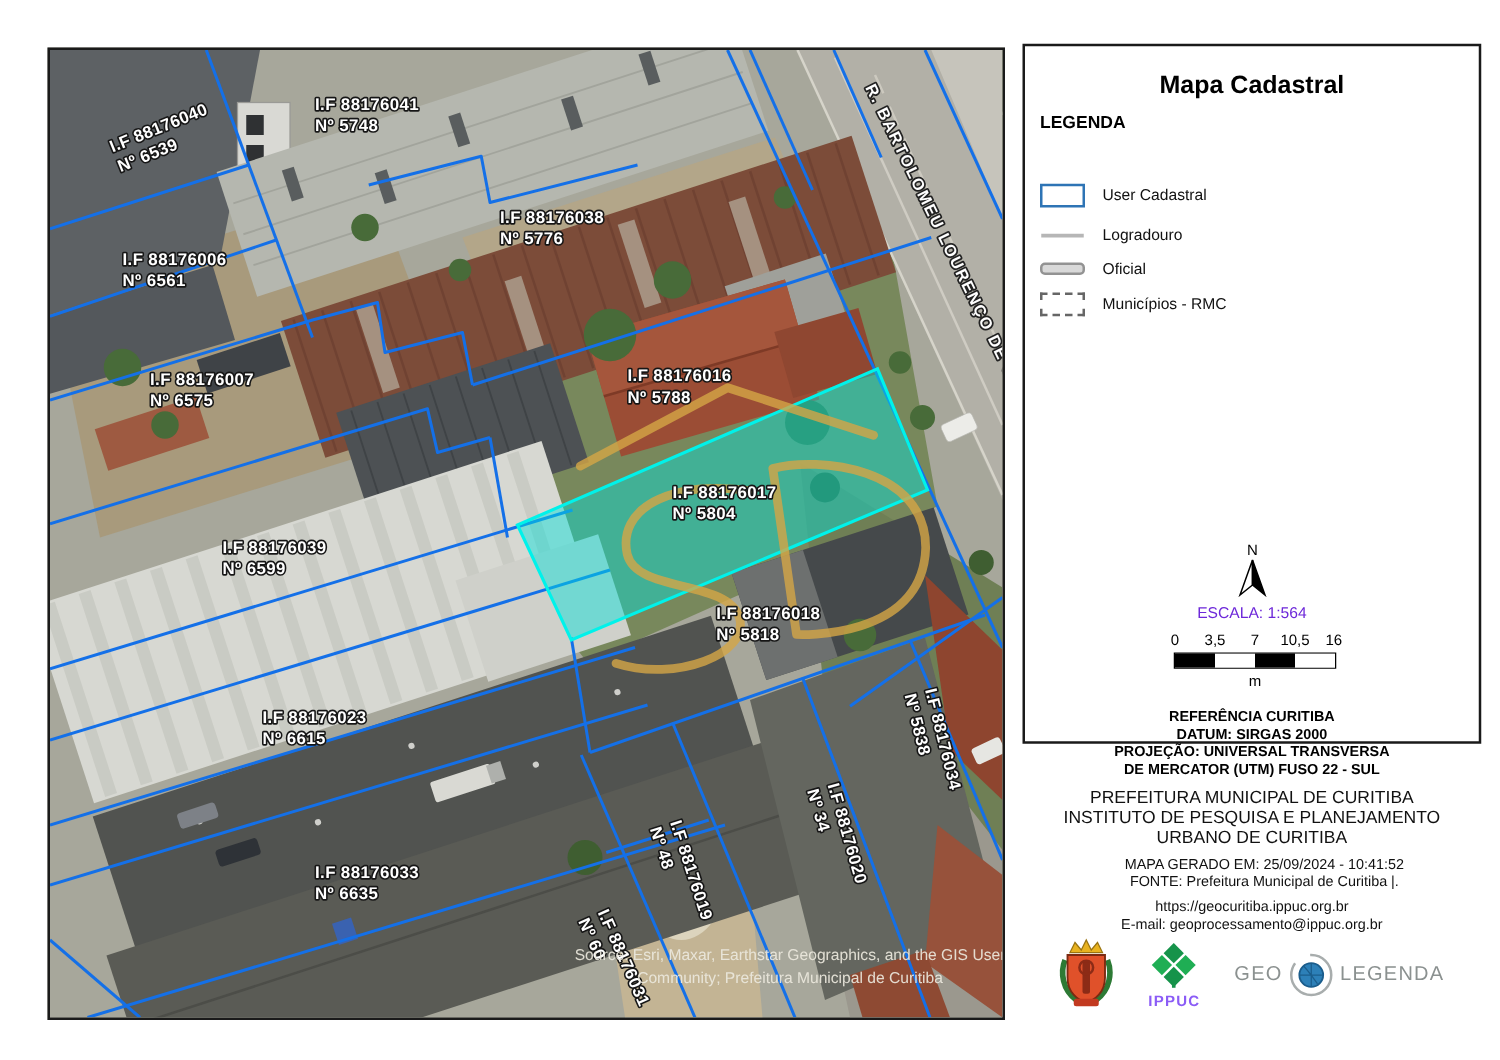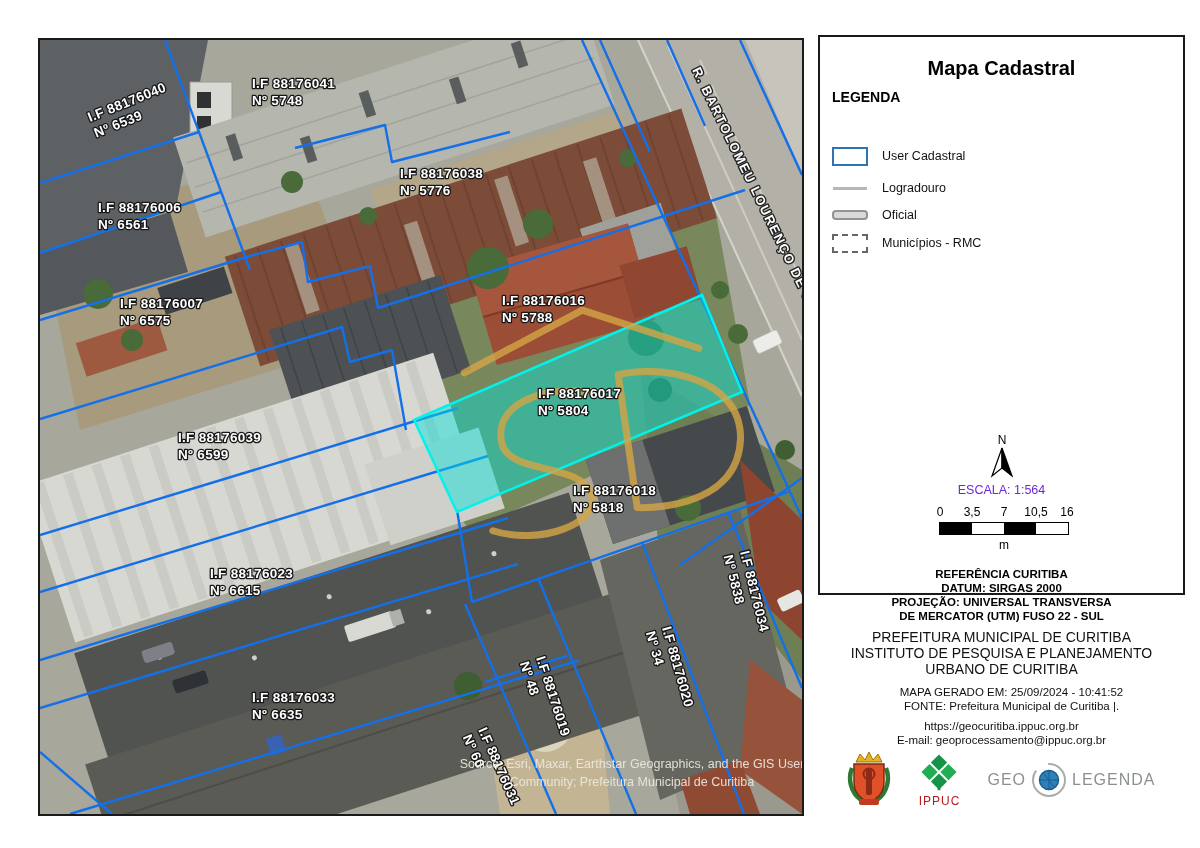--- a/index.html
+++ b/index.html
@@ -35,21 +35,21 @@
   .sb-bar div{flex:1;}
   .sb-unit{text-align:center;font-size:12px;margin-top:3px;color:#000;}
 
   .refblock{position:absolute;left:0;right:0;top:530px;text-align:center;font-size:11.5px;font-weight:bold;line-height:14px;color:#000;}
   .orgblock{position:absolute;left:0;right:0;top:592px;text-align:center;font-size:14px;line-height:16px;color:#111;}
   .genblock{position:absolute;left:0;right:0;top:648px;text-align:center;font-size:11.5px;line-height:14px;color:#111;padding-left:20px;}
   .urlblock{position:absolute;left:0;right:0;top:682px;text-align:center;font-size:11.5px;line-height:14px;color:#111;}
 
   .logos{position:absolute;left:0;right:0;top:712px;height:62px;display:flex;justify-content:center;align-items:center;gap:26px;}
   .ippuc-wrap{display:flex;flex-direction:column;align-items:center;}
-  .ippuc-text{font-size:12px;font-weight:normal;letter-spacing:1px;color:#b91c1c;margin-top:1px;}
+  .ippuc-text{font-size:12px;font-weight:bold;letter-spacing:1px;color:#8b5cf6;margin-top:1px;}
   .geo-wrap{display:flex;align-items:center;gap:4px;}
   .geo-text{font-size:16px;color:#8b9190;letter-spacing:1px;}
 </style>
 </head>
 <body>
 
 <div class="map-frame">
 <svg width="762" height="774" viewBox="0 0 762 774" xmlns="http://www.w3.org/2000/svg">
 
   <g>

